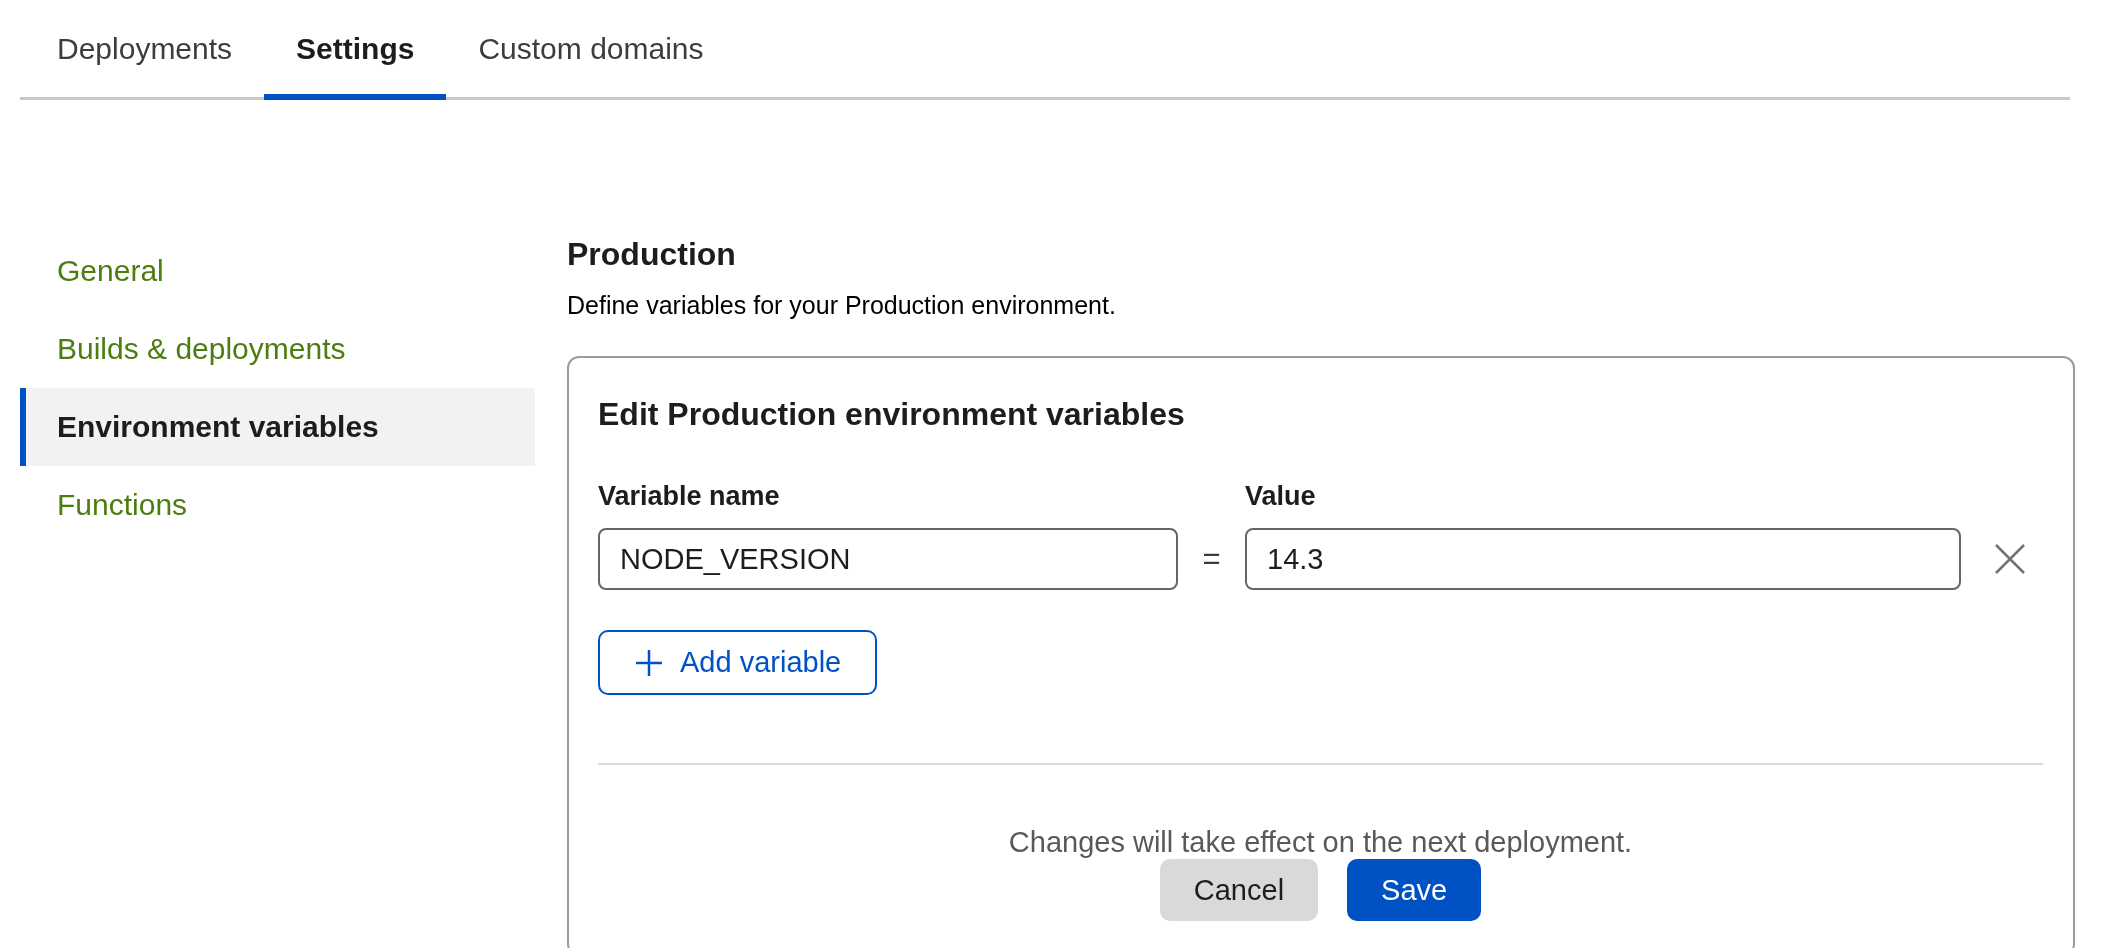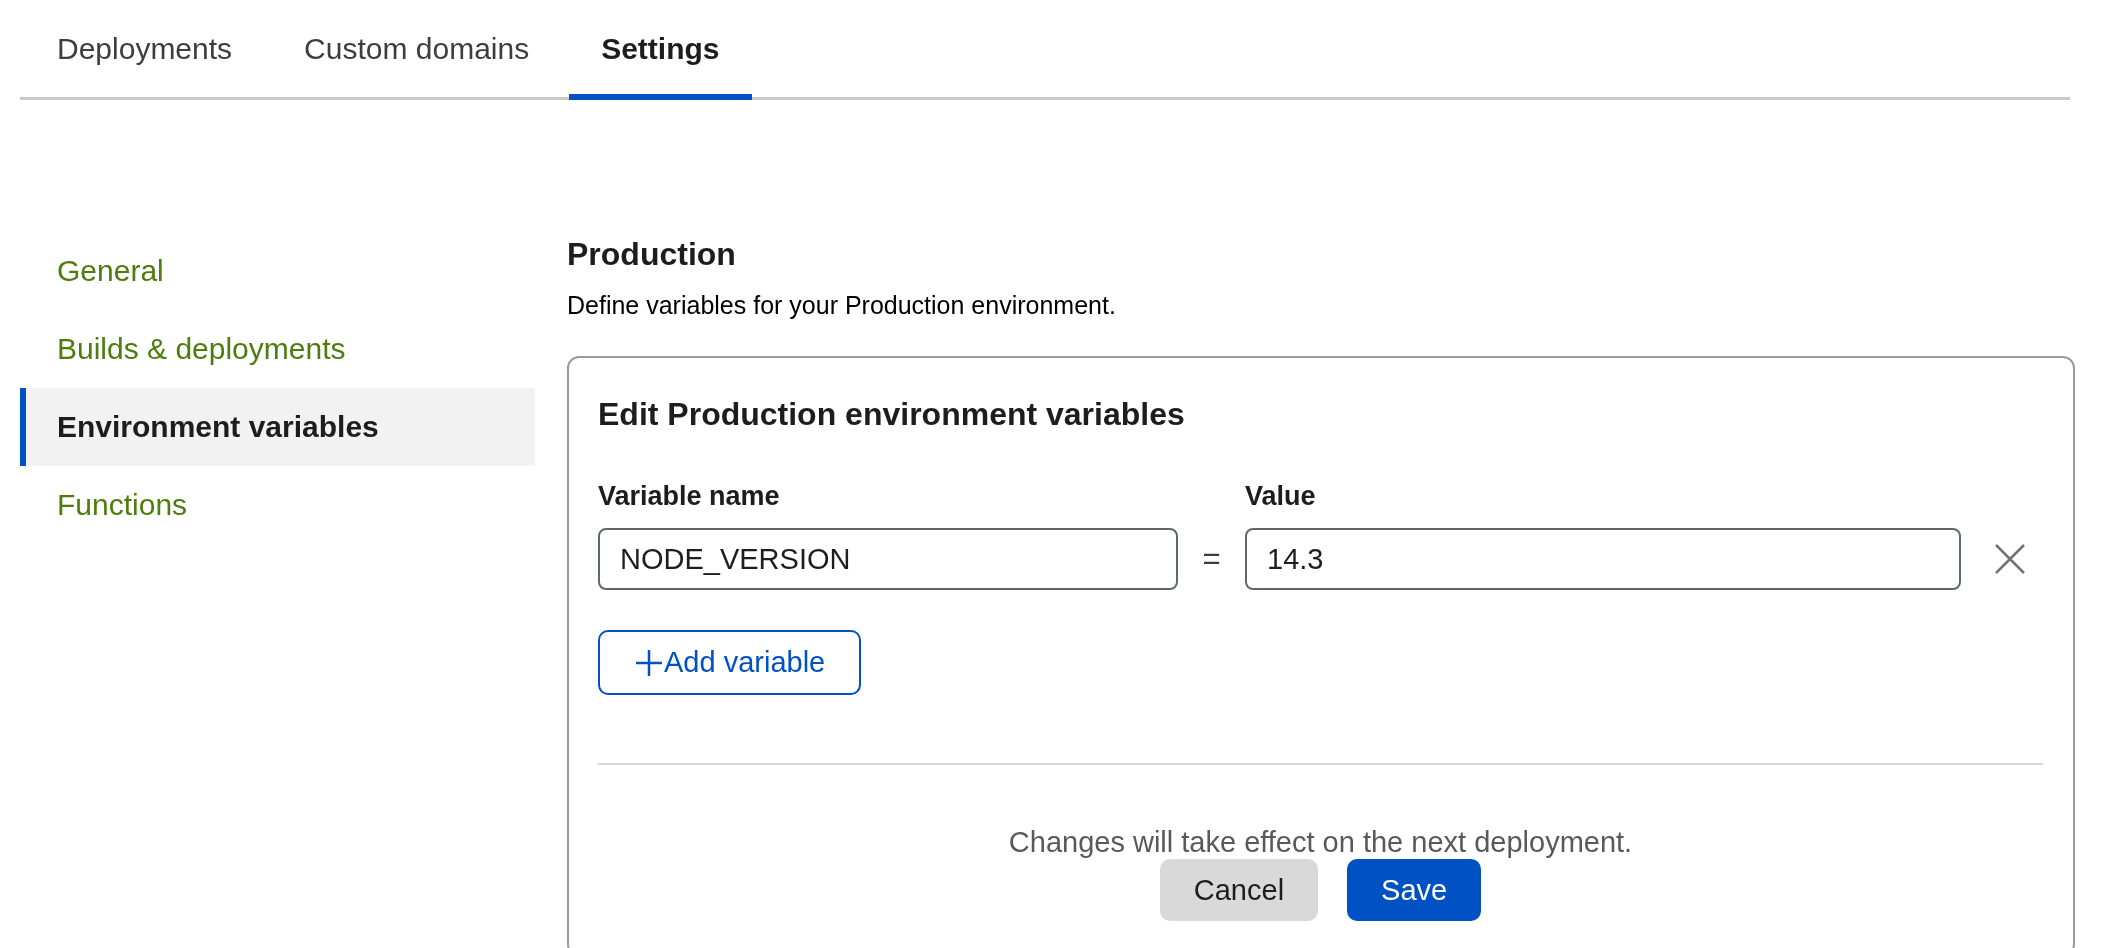--- a/index.html
+++ b/index.html
@@ -12,21 +12,21 @@
   }
   :root { --accent: #0051c3; }
 
   
   .tabbar {
     margin: 0 51px 0 20px;
     border-bottom: 3px solid #c9c9c9;
     display: flex;
     align-items: stretch;
     padding-left: 5px;
-    gap: 8px;
+    gap: 0;
   }
   .tab {
     position: relative;
     height: 97px;
     display: flex;
     align-items: center;
     padding: 0 32px;
     font-size: 30px;
     color: #3d3d3d;
     cursor: pointer;
@@ -145,20 +145,21 @@
     justify-content: center;
     cursor: pointer;
     justify-self: start;
   }
 
   .add-var-btn {
     margin-top: 40px;
     height: 65px;
     display: inline-flex;
     align-items: center;
+    gap: 16px;
     padding: 0 34px;
     background: #ffffff;
     border: 2px solid var(--accent);
     border-radius: 10px;
     color: var(--accent);
     font-family: "Liberation Sans", sans-serif;
     font-size: 29px;
     cursor: pointer;
   }
 
@@ -192,22 +193,22 @@
     align-items: center;
   }
   .btn-cancel { background: #d9d9d9; color: #1d1d1d; }
   .btn-save   { background: var(--accent); color: #ffffff; }
 </style>
 </head>
 <body>
 
 <nav class="tabbar">
   <div class="tab">Deployments</div>
+  <div class="tab active">Settings</div>
   <div class="tab">Custom domains</div>
-  <div class="tab active">Settings</div>
 </nav>
 
 <div class="content">
 
   <aside class="sidebar">
     <div class="side-item">General</div>
     <div class="side-item">Builds &amp; deployments</div>
     <div class="side-item active">Environment variables</div>
     <div class="side-item">Functions</div>
   </aside>

